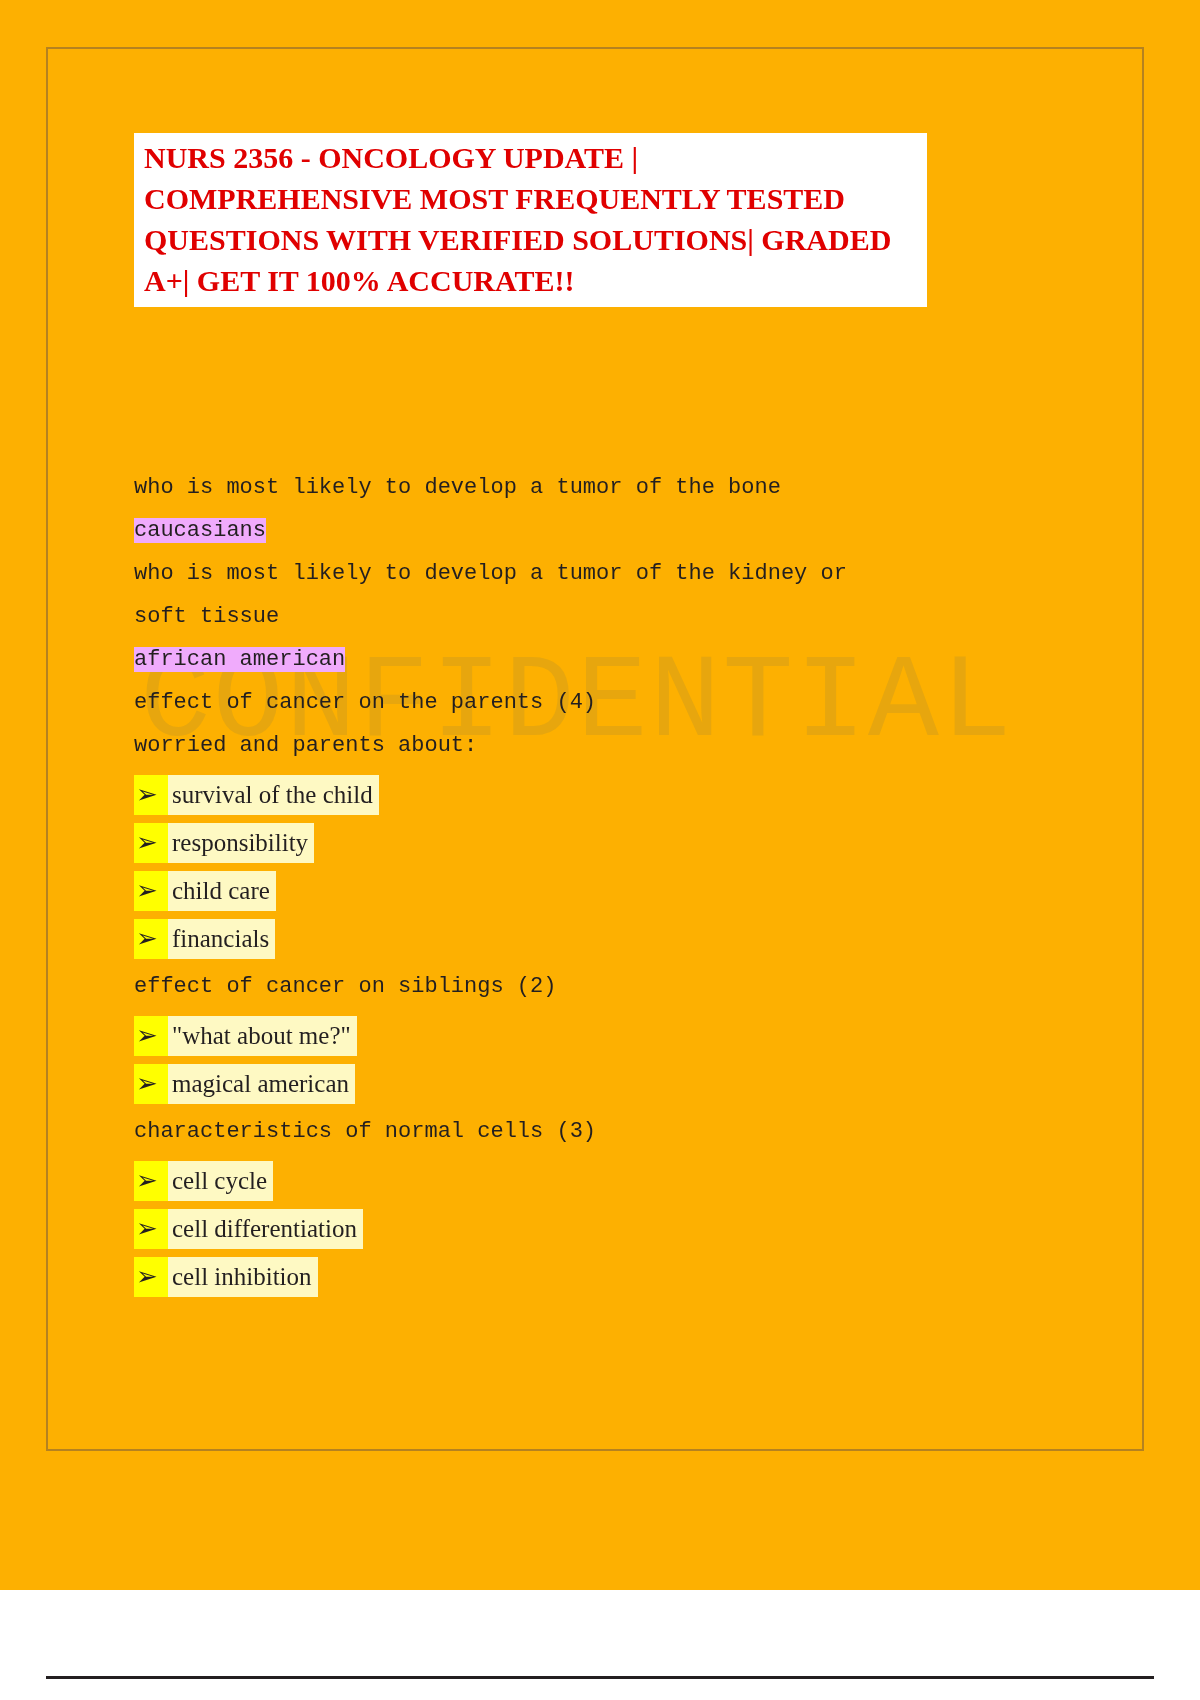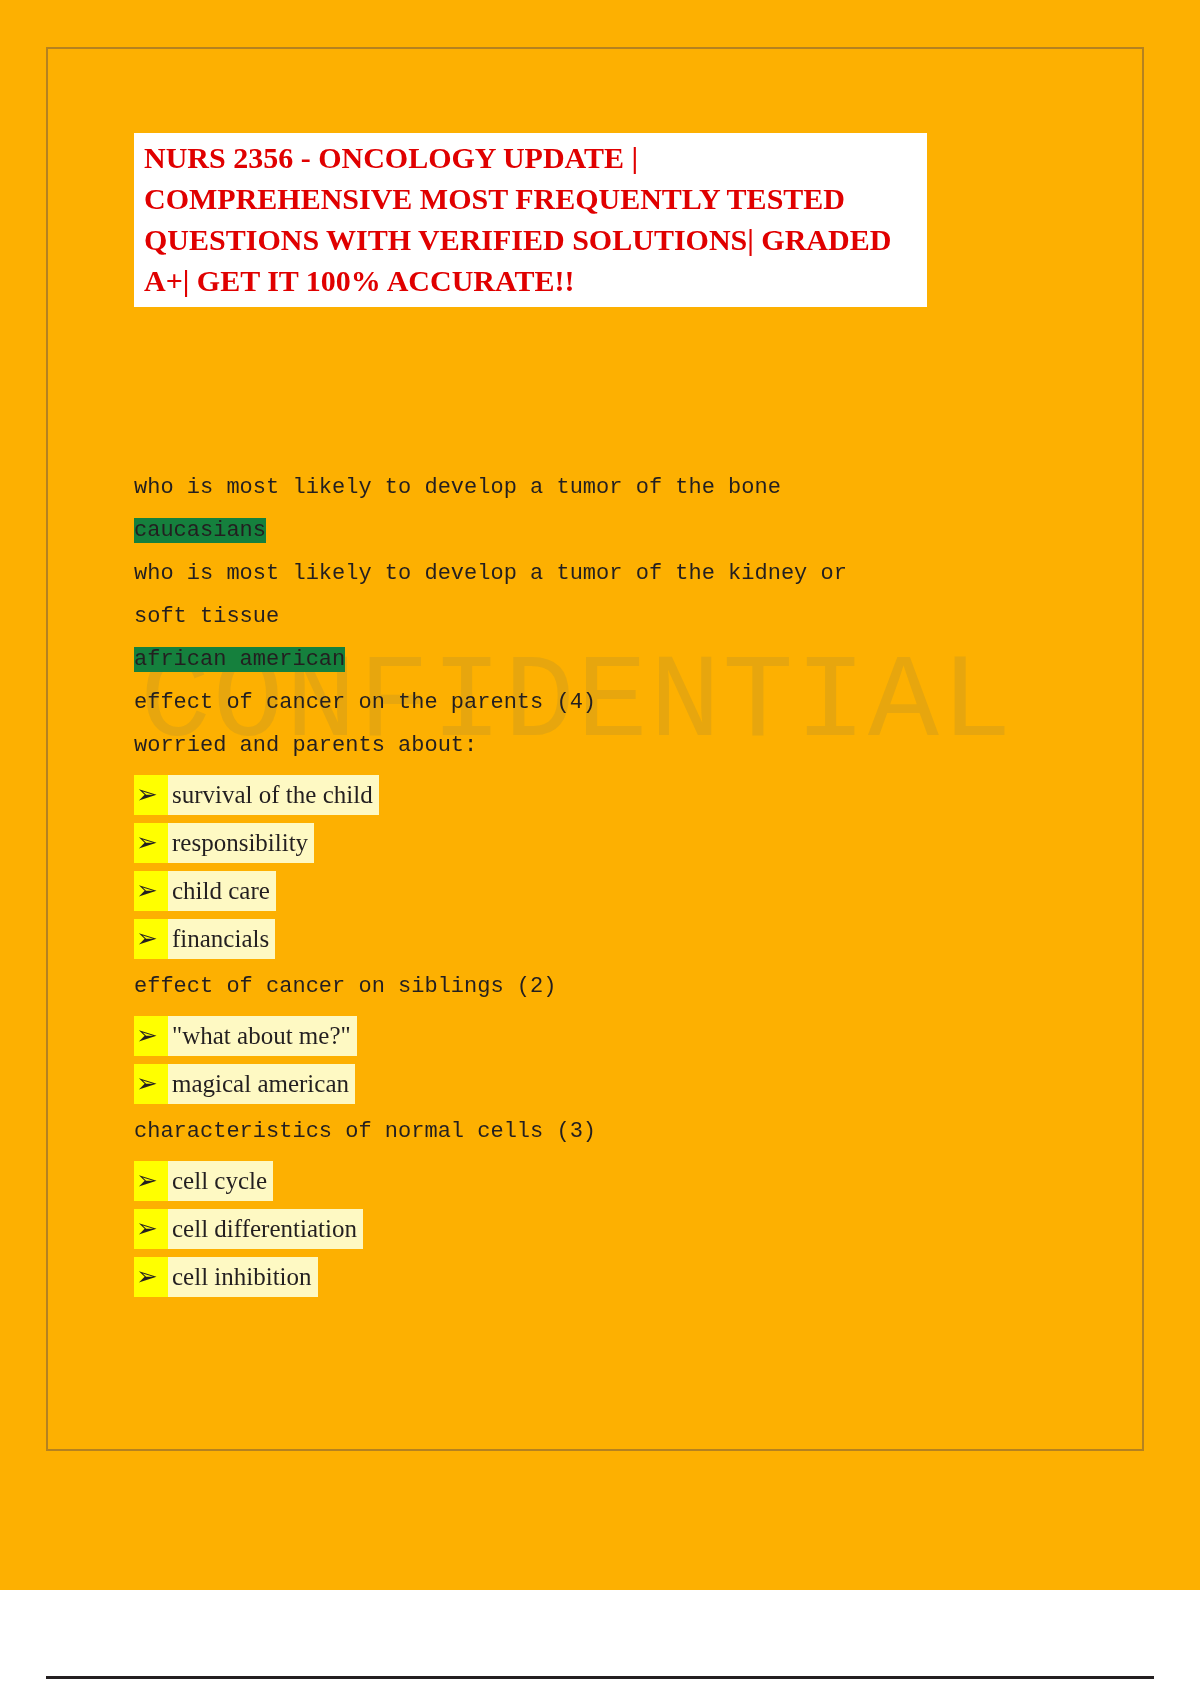--- a/index.html
+++ b/index.html
@@ -80,21 +80,21 @@
 
   .line {
     font-family: Liberation Mono, monospace;
     font-size: 22px;
     line-height: 43px;
     color: #231f20;
     white-space: pre-wrap;
   }
 
   .line .hl {
-    background: #15803d;
+    background: #f0abfc;
   }
 
   .bullet-row {
     display: flex;
     align-items: baseline;
     margin-top: 8px;
     margin-bottom: 6px;
   }
 
   .bullet-row .bullet-icon {

